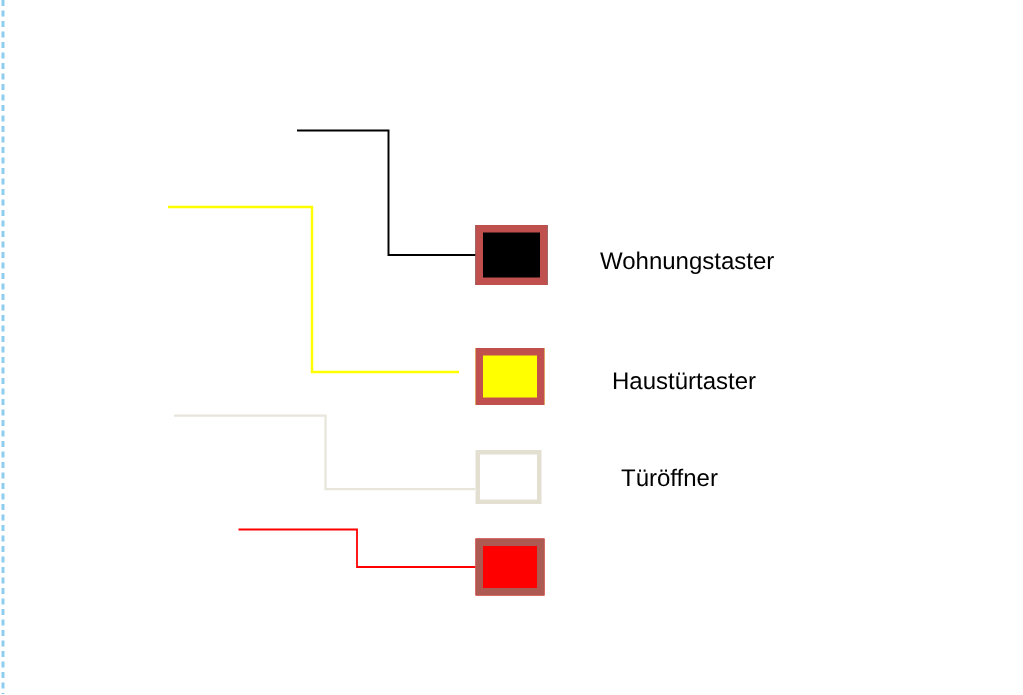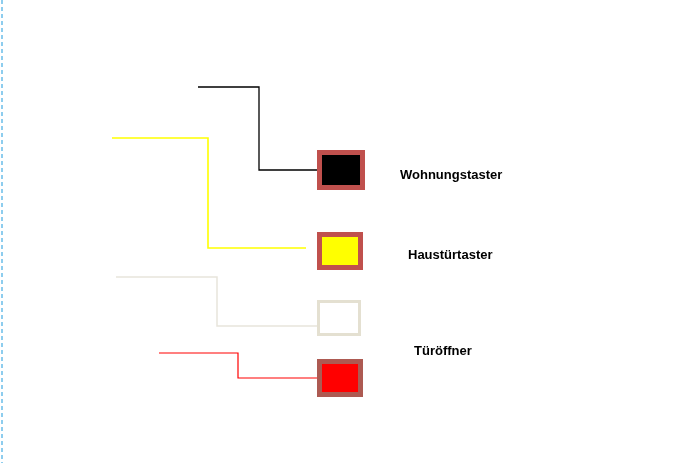--- a/index.html
+++ b/index.html
@@ -32,29 +32,29 @@
   .wire-gray{stroke:var(--wire_gray);stroke-width:1.5;}
   .wire-red{stroke:var(--wire_red);stroke-width:1.2;}
   .margin-guide{stroke:var(--margin_guide);stroke-width:2;stroke-dasharray:4 3;}
   .swatch{position:absolute;box-sizing:border-box;}
   .swatch-black{left:317px;top:150px;width:48px;height:40px;border:5px solid var(--accent_border);background:var(--black_fill);}
   .swatch-yellow{left:317px;top:232px;width:46px;height:38px;border:5px solid var(--accent_border);background:var(--yellow_fill);}
   .swatch-white{left:317px;top:300px;width:44px;height:36px;border:3px solid var(--cream_border);background:var(--white_fill);}
   .swatch-red{left:317px;top:359px;width:46px;height:38px;border:5px solid var(--red_square_border);background:var(--red_fill);}
   .legend-label{
     position:absolute;
-    font-weight:700;
-    font-size:13px;
+    font-weight:400;
+    font-size:16px;
     line-height:23px;
     color:var(--text_color);
     white-space:nowrap;
   }
   .label-wohnungstaster{left:400px;top:163px;}
   .label-haustuertaster{left:408px;top:243px;}
-  .label-tueroeffner{left:414px;top:308px;margin-top:31px;}
+  .label-tueroeffner{left:414px;top:308px;}
   .label-stromleitung{left:391px;top:372px;}
 </style>
 </head>
 <body>
 
 <div class="canvas">
 
   <svg class="wires" viewBox="0 0 682 463" xmlns="http://www.w3.org/2000/svg">
     <line class="margin-guide" x1="2" y1="0" x2="2" y2="463"></line>
     <polyline class="wire wire-black" points="198,87 259,87 259,170 317,170"></polyline>

